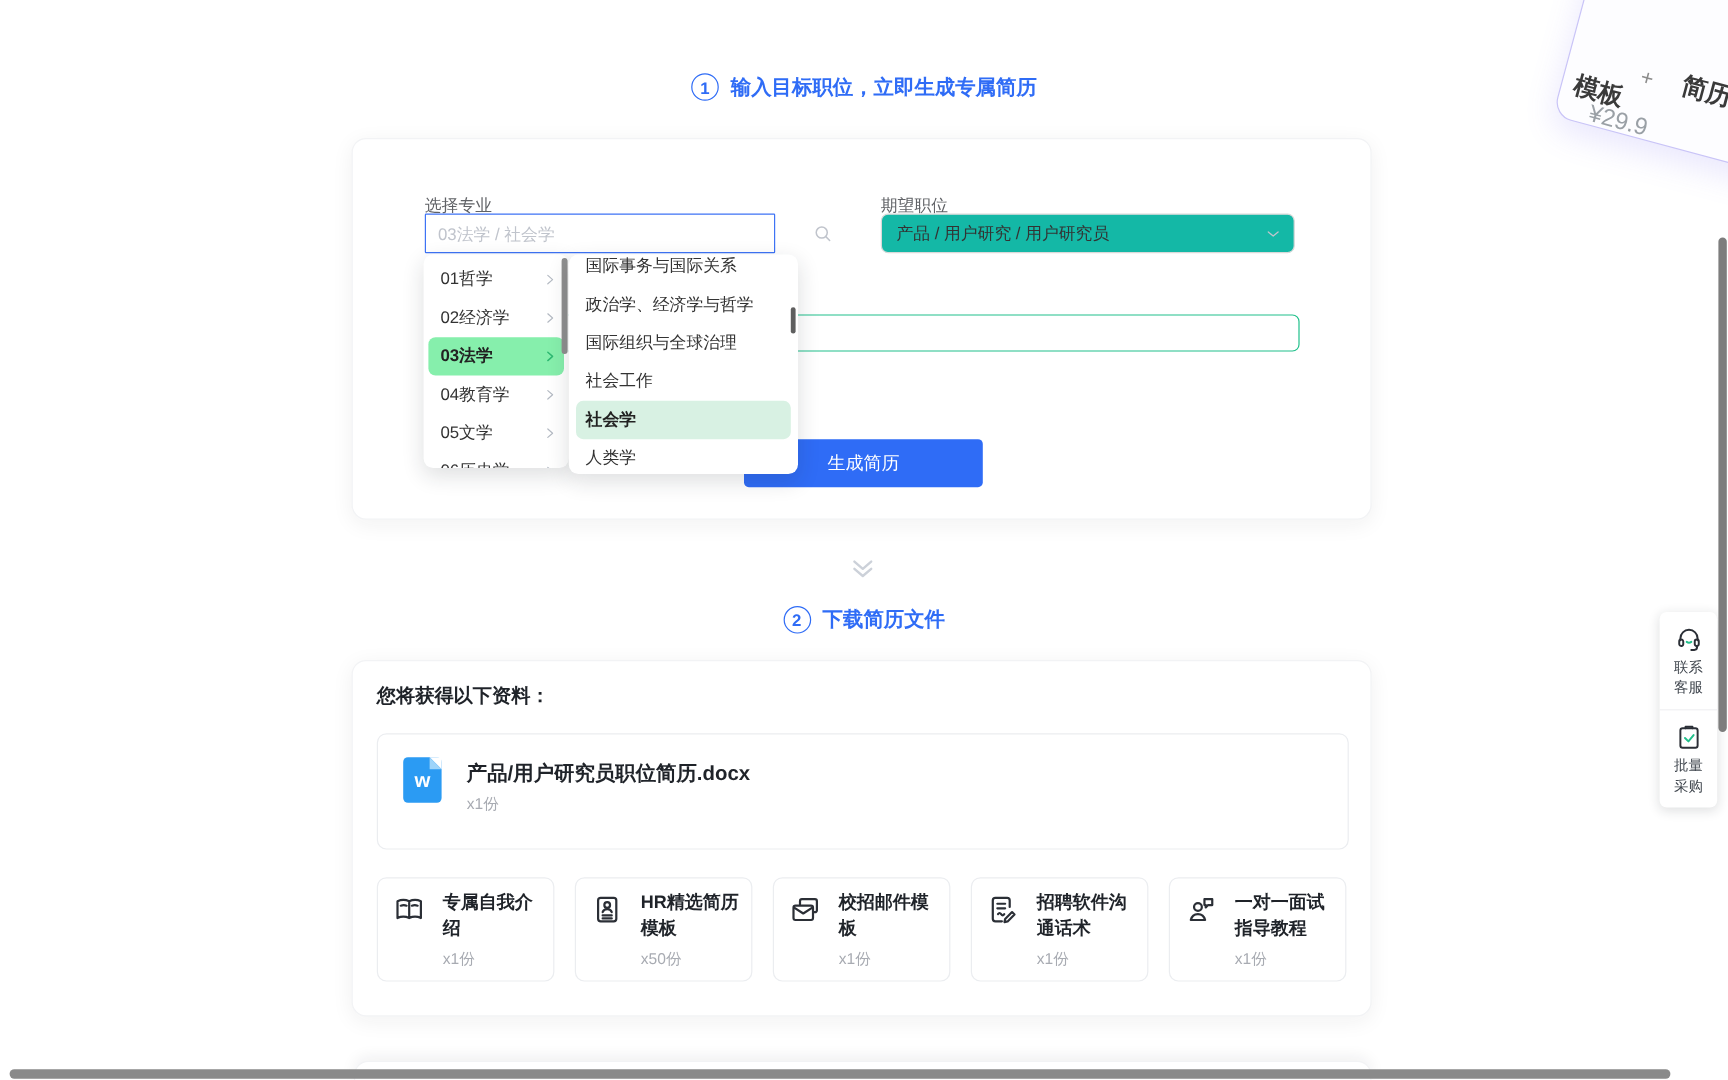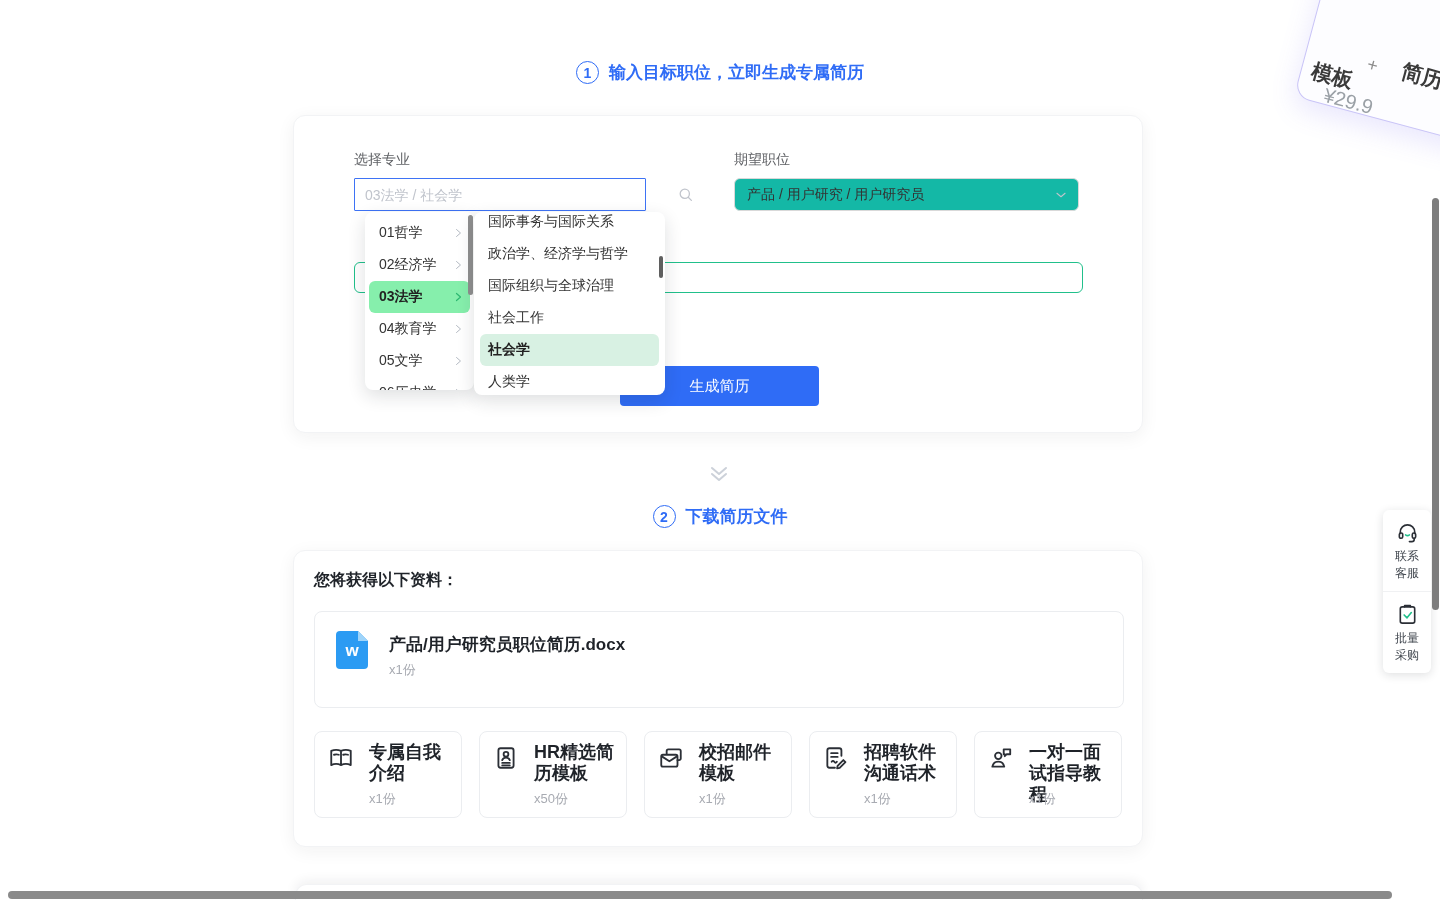--- a/index.html
+++ b/index.html
@@ -26,38 +26,38 @@
   
   .step-row { position:absolute; left:0; width:1440px; display:flex; align-items:center; justify-content:center; gap:10px; }
   .step1-row { top:61px; } .step2-row { top:505px; }
   .step-circle { width:23px; height:23px; border:1.6px solid #2f6cf6; border-radius:50%; color:#2f6cf6;
                  font-size:14px; font-weight:bold; display:flex; align-items:center; justify-content:center; }
   .step-title { color:#2f6cf6; font-size:17px; font-weight:bold; }
 
   
   .card1 { position:absolute; left:293px; top:115px; width:850px; height:318px; background:#fff;
            border:1px solid #f2f3f5; border-radius:12px; box-shadow:0 4px 18px rgba(31,35,41,.06); z-index:2; }
-  .fld-label { position:absolute; font-size:14px; color:#606266; }
+  .fld-label { position:absolute; font-size:14px; color:#606266;margin-top:12px; }
   .lab-major { left:60px; top:35px; } .lab-pos { left:440px; top:35px; }
   .major-input { position:absolute; left:60px; top:62px; width:292px; height:33px; border:1.6px solid #3e73f5;
                  border-radius:1px; background:#fff; font-size:14px; color:#333; padding:0 34px 0 10px; outline:none; }
   .major-input::placeholder { color:#c0c4cc; }
   .search-ic { position:absolute; left:383px; top:70px; pointer-events:none; }
   .pos-select { position:absolute; left:440px; top:62px; width:345px; height:33px; border:1px solid #d9d9d9;
                 border-radius:6px; background:#14b8a6; display:flex; align-items:center; padding:0 30px 0 12px;
                 font-size:14px; color:#333; cursor:pointer; }
   .pos-chevron { position:absolute; right:10px; top:9px; }
   .desc-input { position:absolute; left:60px; top:146px; width:729px; height:31px; border:1.6px solid #21c08b;
                 border-radius:6px; background:#fff; z-index:1; }
   .gen-btn { position:absolute; left:326px; top:250px; width:199px; height:40px; background:#2f6cf6; color:#fff;
              border:none; border-radius:4px; font-size:15px; cursor:pointer; font-family:inherit; }
 
   
   .panel { position:absolute; background:#fff; border-radius:8px; box-shadow:0 6px 18px rgba(31,35,41,.14); z-index:20; overflow:hidden; }
-  .cat-panel { left:365px; top:212px; width:109px; height:178px; padding-top:5px; }
+  .cat-panel { left:353px; top:212px; width:121px; height:178px; padding-top:5px; }
   .cat-item { height:32px; margin:0 4px; padding:0 6px 0 10px; display:flex; align-items:center; justify-content:space-between;
               font-size:14px; color:#333; border-radius:6px; cursor:pointer; }
   .cat-item.active { background:#86efac; font-weight:bold; color:#222; }
   .cat-item .chev-r { color:#b4bac3; }
   .cat-item.active .chev-r { color:#2eb872; }
   .cat-scroll { position:absolute; right:1px; top:3px; width:5px; height:80px; background:#8f8f8f; border-radius:3px; }
 
   .sub-panel { left:474px; top:212px; width:191px; height:183px; }
   .sub-list { margin-top:-6px; }
   .sub-item { height:32px; margin:0 6px; padding:0 8px; display:flex; align-items:center; font-size:14px; color:#333;
@@ -77,21 +77,21 @@
   .word-rect { position:absolute; inset:0; background:#2b9bf3; border-radius:4px; }
   .word-fold { position:absolute; right:0; top:0; width:0; height:0; border-left:10px solid transparent; border-top:10px solid #fff; }
   .word-fold2 { position:absolute; right:0; top:0; width:0; height:0; border-right:10px solid transparent; border-bottom:10px solid #9ed4fa; }
   .word-letter { position:absolute; left:0; top:10px; width:100%; text-align:center; color:#fff; font-size:17px; font-weight:bold; }
   .docx-title { position:absolute; left:74px; top:21px; font-size:17px; font-weight:bold; color:#1f2329; }
   .docx-count { position:absolute; left:74px; top:49px; font-size:13px; color:#a8abb2; }
 
   .mini-row { position:absolute; left:20px; top:180px; width:810px; display:flex; gap:17px; }
   .mini-card { position:relative; width:148px; height:87px; border:1px solid #ebedf0; border-radius:8px; background:#fff; }
   .mini-ic { position:absolute; left:13px; top:13px; color:#2b2f36; }
-  .mini-title { position:absolute; left:54px; top:10px; width:86px; font-size:18px; font-weight:bold; color:#1f2329; line-height:21px; }
+  .mini-title { position:absolute; left:54px; top:10px; width:86px; font-size:15px; font-weight:bold; color:#1f2329; line-height:21px; }
   .mini-count { position:absolute; left:54px; bottom:9px; font-size:13px; color:#a8abb2; }
 
   
   .side-panel { position:absolute; left:1383px; top:510px; width:48px; background:#fff; border-radius:6px;
                 box-shadow:0 2px 10px rgba(31,35,41,.14); z-index:15; }
   .side-item { padding:11px 0 9px; display:flex; flex-direction:column; align-items:center; gap:4px; cursor:pointer; }
   .side-item + .side-item { border-top:1px solid #f0f1f3; }
   .side-label { width:28px; text-align:center; font-size:12px; color:#3f454d; line-height:17px; }
 
   

